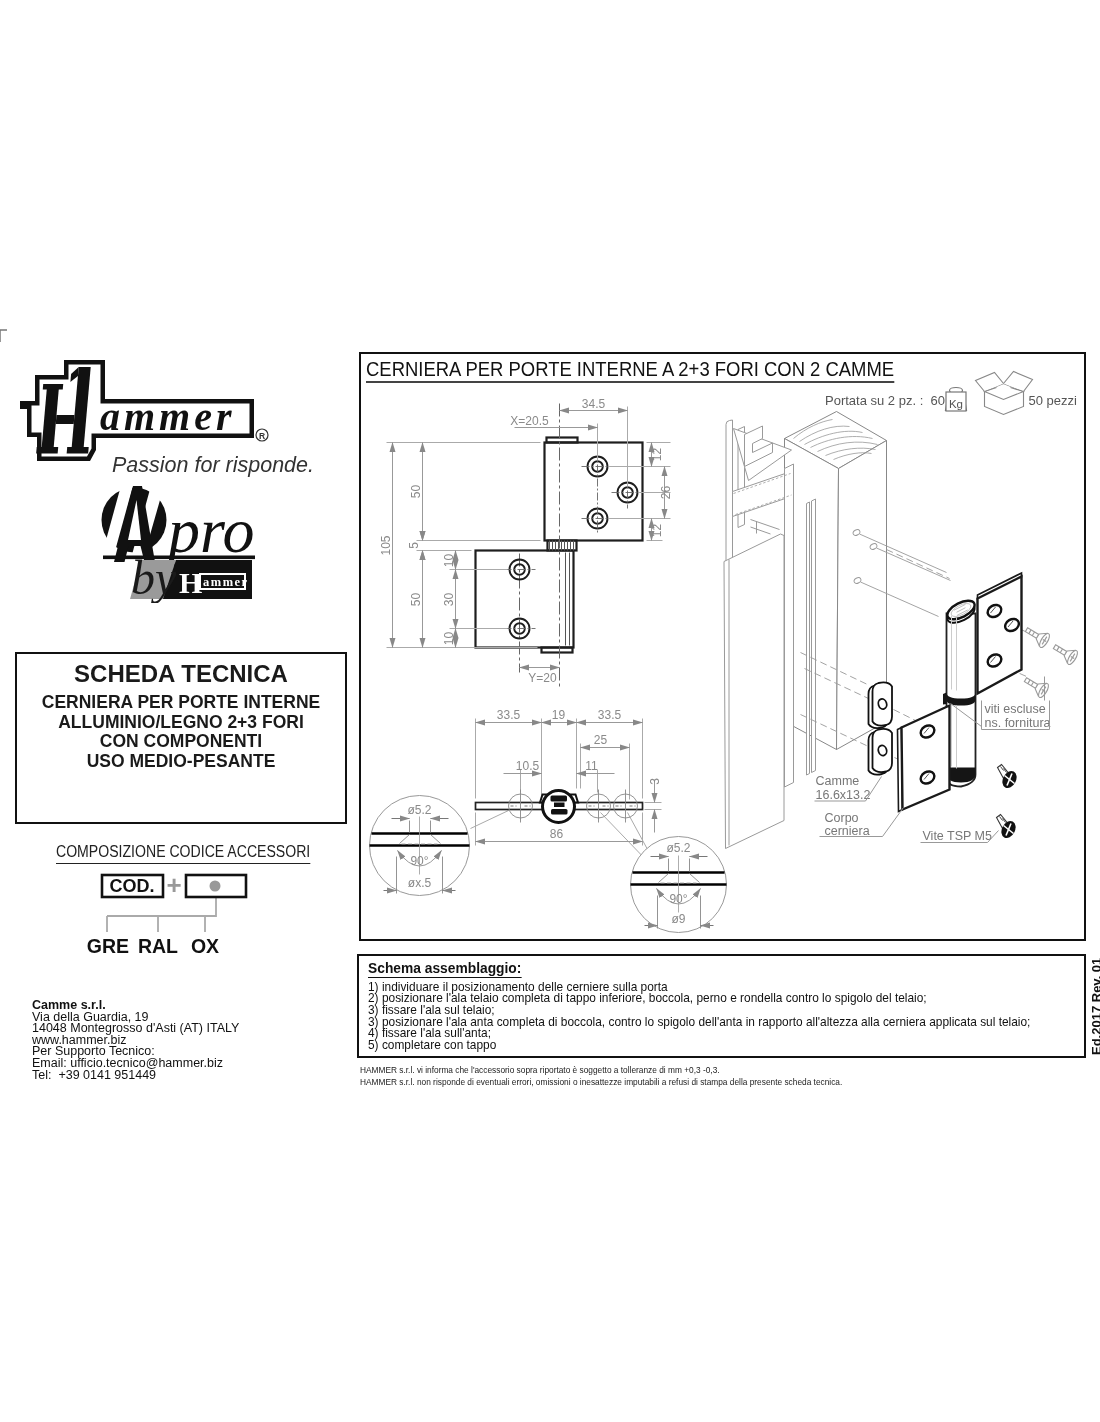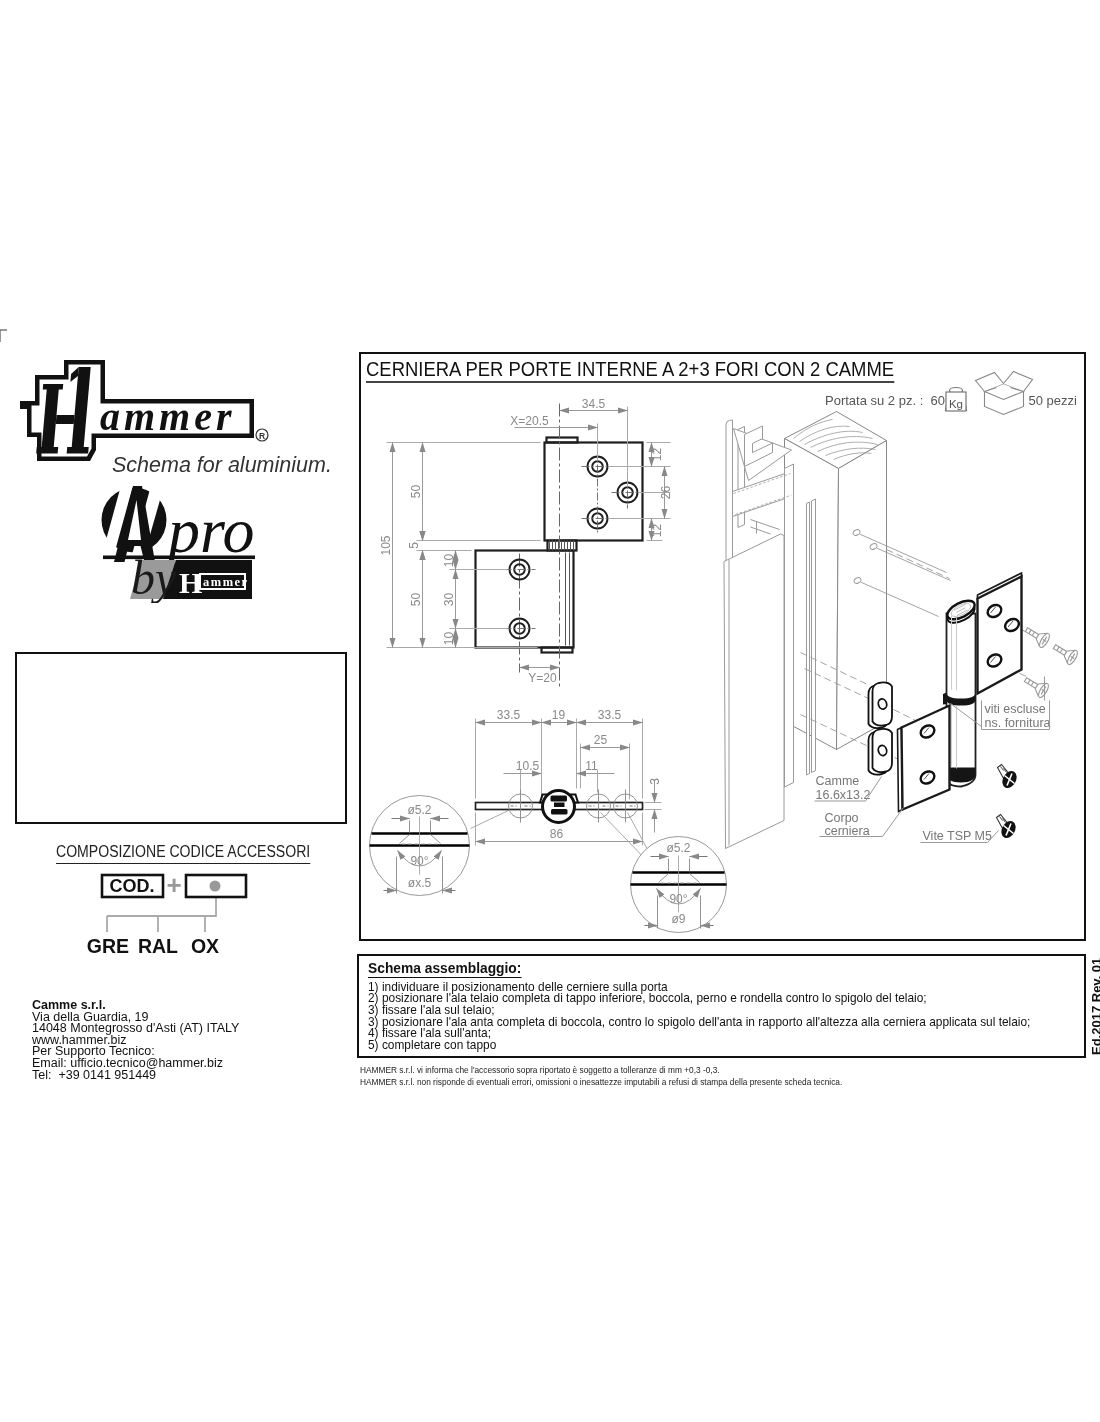--- a/index.html
+++ b/index.html
@@ -25,39 +25,41 @@
     <rect x="50.5" y="89" width="21.5" height="6.5"></rect>
     <rect x="37" y="57" width="18" height="9"></rect>
   </g>
 
   <text x="80" y="72" font-family="Liberation Serif" font-size="40" font-weight="bold" font-style="italic" letter-spacing="4" fill="#111">ammer</text>
 
   <circle cx="242" cy="77" r="6" fill="none" stroke="#333" stroke-width="1.2"></circle>
   <text x="242" y="81" font-size="8.5" fill="#333" text-anchor="middle" font-weight="bold">R</text>
 </svg>
 
-<div class="abs" style="left:112px;top:453px;width:230px;font-size:21.5px;font-style:italic;color:#333;">Schema for aluminium.</div>
+<div class="abs" style="left:112px;top:453px;width:230px;font-size:21.5px;font-style:italic;color:#333;">Passion for risponde.</div>
 
 <svg class="abs" style="left:95px;top:483px;" width="165" height="120" viewBox="0 0 165 120">
   <circle cx="39" cy="37" r="32.5" fill="#111"></circle>
   <polygon points="27,-1 39,-1 17,79 5,79" fill="#fff"></polygon>
   <polygon points="57,-1 69,3 47,80 35,79" fill="#fff"></polygon>
   <path d="M38,3 L47,3 L60,79 L49.5,79 L45.5,63 L33.5,63 L29.5,79 L19,79 Z" fill="#111"></path>
   <polygon points="41.5,17 46,57 33,57" fill="#fff"></polygon>
   <text x="73" y="69" font-family="Liberation Serif" font-size="64" font-style="italic" fill="#111">pro</text>
   <rect x="8" y="72.5" width="152" height="3.6" fill="#111"></rect>
   <polygon points="46,77 81,77 70,116 35,116" fill="#9a9a9a"></polygon>
   <polygon points="81,77 157,77 157,116 68,116" fill="#111"></polygon>
   <text x="36" y="111" font-family="Liberation Serif" font-size="48" font-style="italic" fill="#1a1a1a">by</text>
   <text x="84" y="110" font-family="Liberation Serif" font-size="30" font-weight="bold" fill="#fff">H</text>
   <rect x="105" y="91" width="45" height="15" fill="none" stroke="#fff" stroke-width="2"></rect>
   <text x="108" y="103" font-family="Liberation Serif" font-size="12.5" font-weight="bold" letter-spacing="1.5" fill="#fff">ammer</text>
 </svg>
 
 <div class="box" style="left:15px;top:652px;width:332px;height:172px;text-align:center;">
+  <div style="font-size:24px;font-weight:bold;margin-top:6px;letter-spacing:0px;">SCHEDA TECNICA</div>
+  <div style="font-size:17.5px;font-weight:bold;line-height:19.5px;margin-top:5px;">CERNIERA PER PORTE INTERNE<br>ALLUMINIO/LEGNO 2+3 FORI<br>CON COMPONENTI<br>USO MEDIO-PESANTE</div>
 </div>
 
 <div class="abs" style="left:56px;top:843px;font-size:16px;color:#222;border-bottom:1.5px solid #222;padding-bottom:2px;transform:scaleX(0.88);transform-origin:0 0;white-space:nowrap;">COMPOSIZIONE CODICE ACCESSORI</div>
 
 <svg class="abs" style="left:80px;top:868px;" width="180" height="95" viewBox="0 0 180 95">
   <polyline points="136,24 136,48 27,48" fill="none" stroke="#aaa" stroke-width="1.8"></polyline>
   <line x1="27" y1="48" x2="27" y2="64" stroke="#aaa" stroke-width="1.8"></line>
   <line x1="78" y1="48" x2="78" y2="64" stroke="#aaa" stroke-width="1.8"></line>
   <line x1="125" y1="48" x2="125" y2="64" stroke="#aaa" stroke-width="1.8"></line>
   <rect x="22" y="7" width="61" height="22" fill="#fff" stroke="#111" stroke-width="2.6"></rect>

